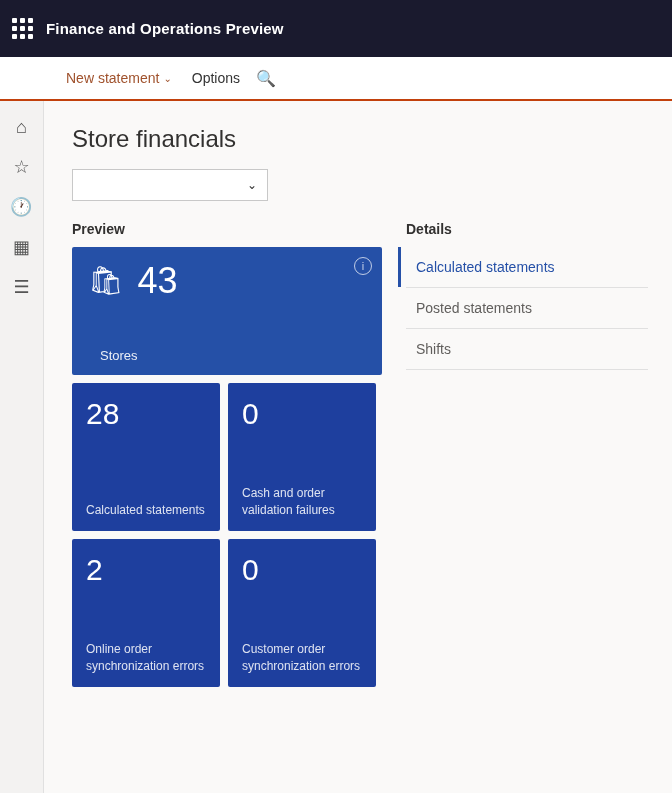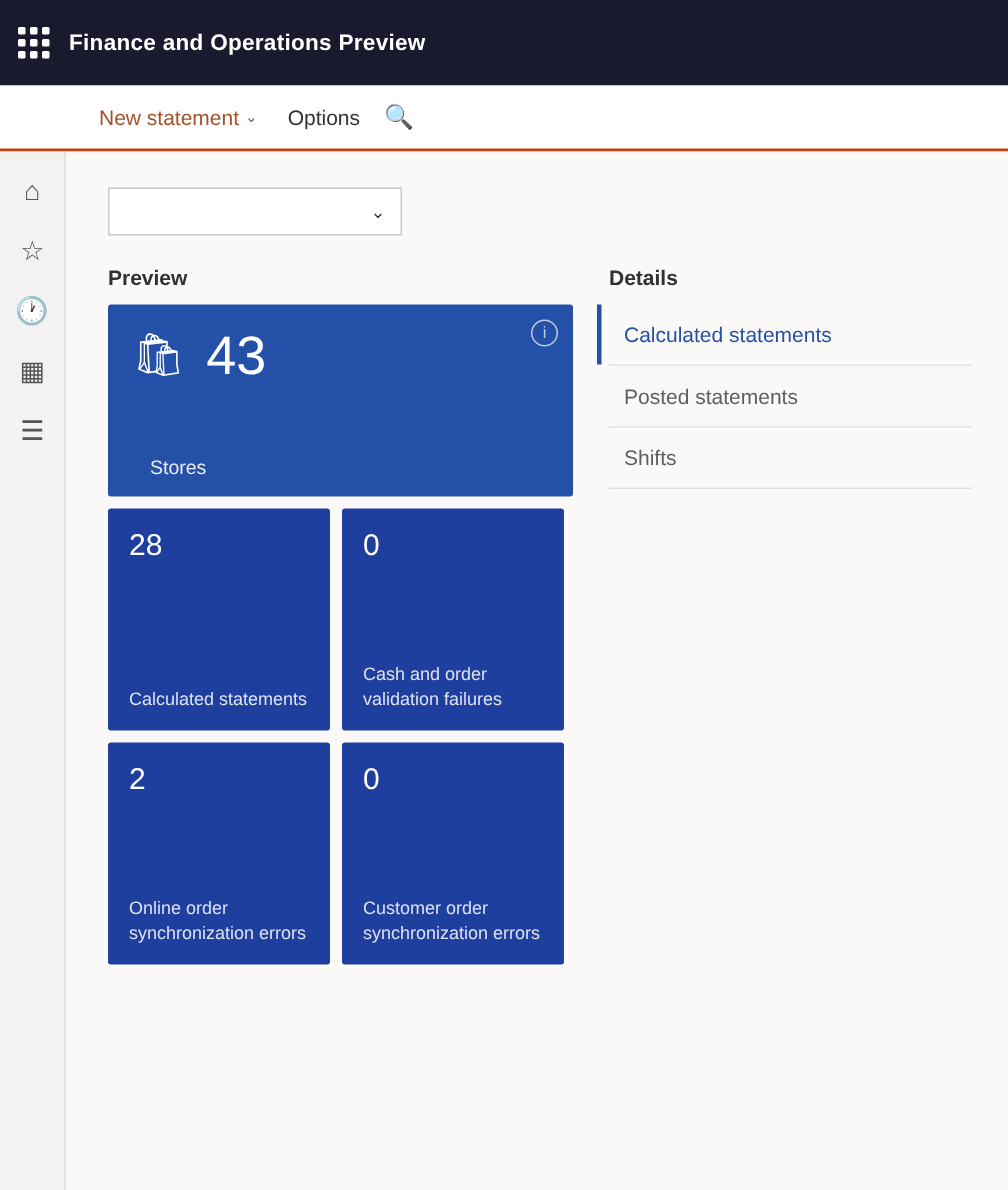--- a/index.html
+++ b/index.html
@@ -196,21 +196,21 @@
       border-radius: 2px;
       padding: 14px 14px 12px 14px;
       color: white;
       cursor: pointer;
       height: 148px;
       display: flex;
       flex-direction: column;
       justify-content: space-between;
     }
     .tile-small-number {
-      font-size: 20px;
+      font-size: 30px;
       font-weight: 300;
     }
     .tile-small-label {
       font-size: 12px;
       color: rgba(255,255,255,0.85);
       line-height: 1.4;
     }
 
     
     .details-section {
@@ -290,20 +290,21 @@
 
   <div class="sidebar">
     <div class="sidebar-icon">⌂</div>
     <div class="sidebar-icon">☆</div>
     <div class="sidebar-icon">🕐</div>
     <div class="sidebar-icon">▦</div>
     <div class="sidebar-icon">☰</div>
   </div>
 
   <div class="main">
+    <h1 class="page-title">Store financials</h1>
 
     <div class="store-dropdown">
       <span></span>
       <span class="chevron-down">⌄</span>
     </div>
 
     <div class="content-row">
 
       <div class="summary-section">
         <div class="section-label">Preview</div>

